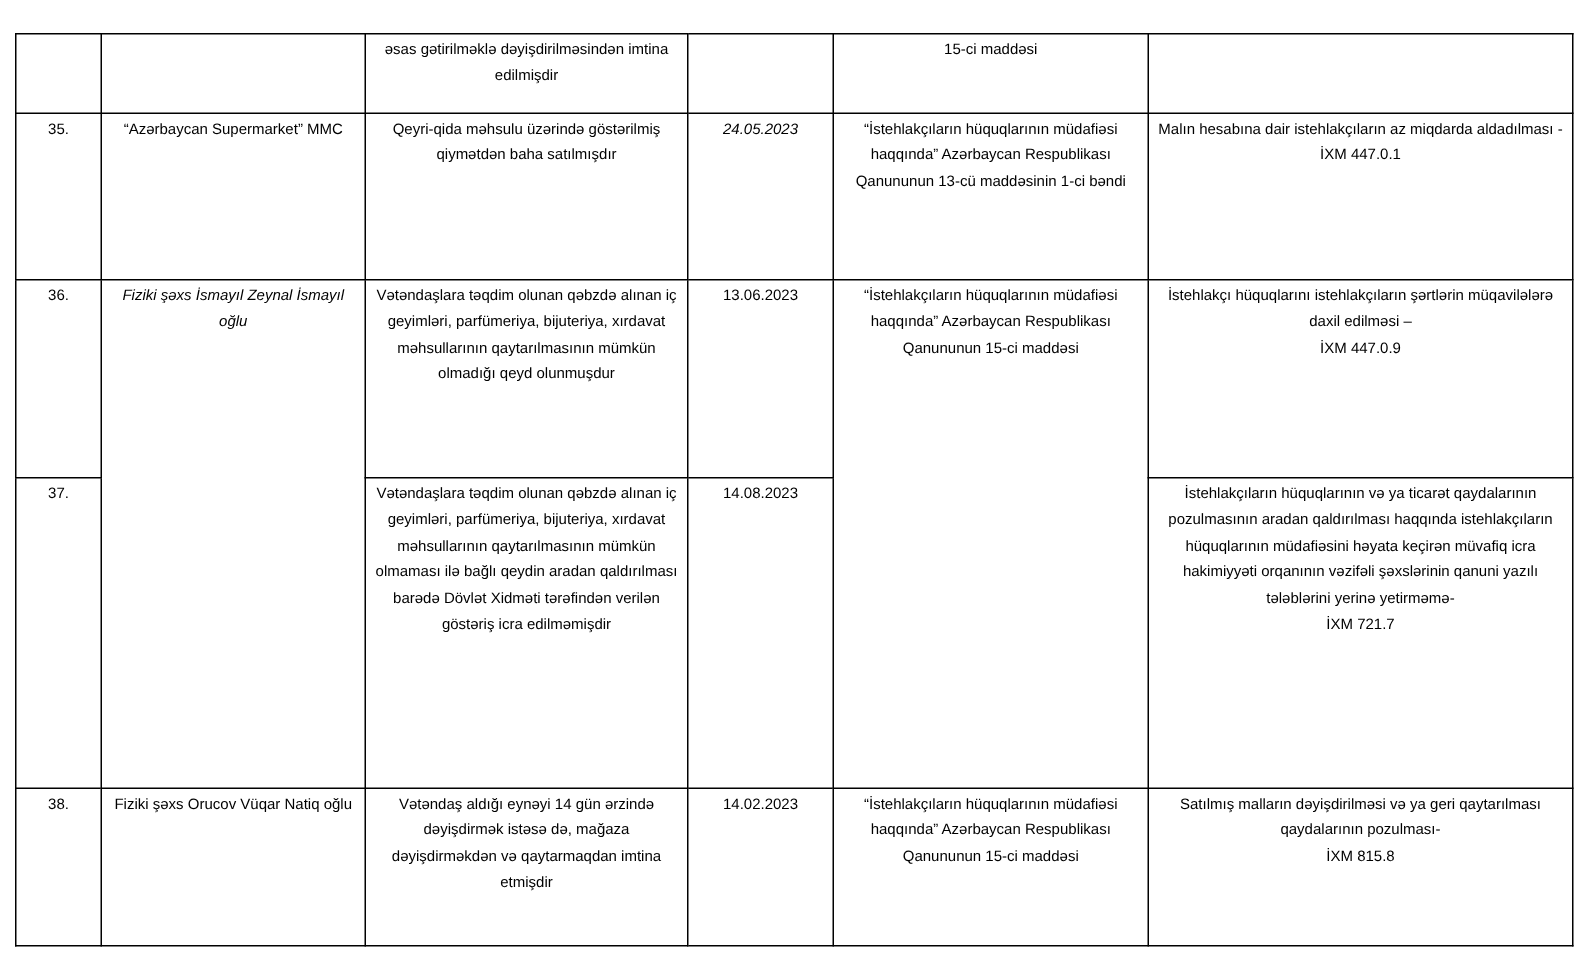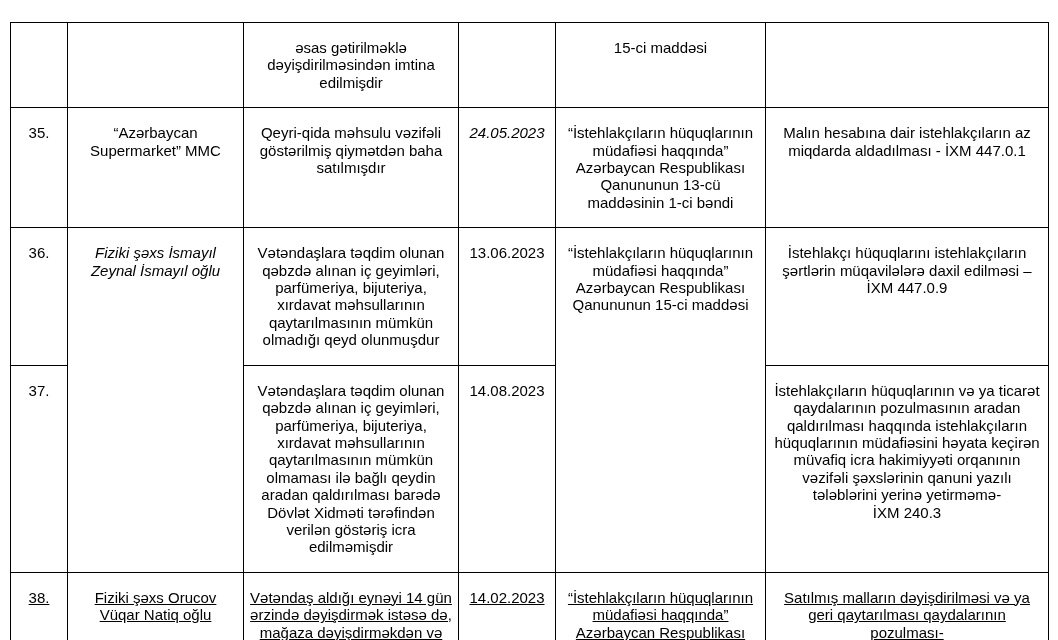--- a/index.html
+++ b/index.html
@@ -12,42 +12,42 @@
     color: #000000;
   }
   table.violations {
     border-collapse: collapse;
     table-layout: fixed;
     margin: 22px 0 0 10px;
     width: 1038px;
   }
   table.violations td {
     border: 1px solid #000000;
-    padding: 16px 6px;
+    padding: 2px 6px;
     text-align: center;
     vertical-align: top;
-    font-size: 15px;
+    font-size: 10px;
     line-height: 17.4px;
     white-space: pre-line;
     overflow: hidden;
     word-wrap: break-word;
   }
   td.num {
     text-align: right;
     padding-right: 6px;
   }
   td.v-mid {
     vertical-align: middle;
     font-style: italic;
   }
   tr.r-cont  { height: 53px; }
   tr.r-35    { height: 111px; }
   tr.r-36    { height: 132px; }
   tr.r-37    { height: 207px; }
-  tr.r-38    { height: 105px; text-decoration: underline; }
+  tr.r-38    { height: 105px; }
 </style>
 </head>
 <body>
 
 <table class="violations">
   <colgroup>
     <col style="width:57px">
     <col style="width:176px">
     <col style="width:215px">
     <col style="width:97px">
@@ -61,42 +61,42 @@
     <td></td>
     <td>əsas gətirilməklə dəyişdirilməsindən imtina edilmişdir</td>
     <td></td>
     <td>15-ci maddəsi</td>
     <td></td>
   </tr>
 
   <tr class="r-35">
     <td class="num">35.</td>
     <td>“Azərbaycan Supermarket” MMC</td>
-    <td>Qeyri-qida məhsulu vəzifəli göstərilmiş qiymətdən baha satılmışdır</td>
+    <td>Qeyri-qida məhsulu üzərində göstərilmiş qiymətdən baha satılmışdır</td>
     <td class="v-mid">24.05.2023</td>
     <td>“İstehlakçıların hüquqlarının müdafiəsi haqqında” Azərbaycan Respublikası Qanununun 13-cü maddəsinin 1-ci bəndi</td>
     <td>Malın hesabına dair istehlakçıların az miqdarda aldadılması - İXM 447.0.1</td>
   </tr>
 
   <tr class="r-36">
     <td class="num">36.</td>
     <td rowspan="2" class="v-mid">Fiziki şəxs İsmayıl Zeynal İsmayıl oğlu</td>
     <td>Vətəndaşlara təqdim olunan qəbzdə alınan iç geyimləri, parfümeriya, bijuteriya, xırdavat məhsullarının qaytarılmasının mümkün olmadığı qeyd olunmuşdur</td>
     <td>13.06.2023</td>
     <td rowspan="2">“İstehlakçıların hüquqlarının müdafiəsi haqqında” Azərbaycan Respublikası Qanununun 15-ci maddəsi</td>
     <td>İstehlakçı hüquqlarını istehlakçıların şərtlərin müqavilələrə daxil edilməsi –
 İXM 447.0.9</td>
   </tr>
 
   <tr class="r-37">
     <td class="num">37.</td>
     <td>Vətəndaşlara təqdim olunan qəbzdə alınan iç geyimləri, parfümeriya, bijuteriya, xırdavat məhsullarının qaytarılmasının mümkün olmaması ilə bağlı qeydin aradan qaldırılması barədə Dövlət Xidməti tərəfindən verilən göstəriş icra edilməmişdir</td>
     <td>14.08.2023</td>
     <td>İstehlakçıların hüquqlarının və ya ticarət qaydalarının pozulmasının aradan qaldırılması haqqında istehlakçıların hüquqlarının müdafiəsini həyata keçirən müvafiq icra hakimiyyəti orqanının vəzifəli şəxslərinin qanuni yazılı tələblərini yerinə yetirməmə-
-İXM 240.3</td>
+İXM 721.7</td>
   </tr>
 
   <tr class="r-38">
     <td class="num">38.</td>
     <td>Fiziki şəxs Orucov Vüqar Natiq oğlu</td>
     <td>Vətəndaş aldığı eynəyi 14 gün ərzində dəyişdirmək istəsə də, mağaza dəyişdirməkdən və qaytarmaqdan imtina etmişdir</td>
     <td>14.02.2023</td>
     <td>“İstehlakçıların hüquqlarının müdafiəsi haqqında” Azərbaycan Respublikası Qanununun 15-ci maddəsi</td>
     <td>Satılmış malların dəyişdirilməsi və ya geri qaytarılması qaydalarının pozulması-
 İXM 815.8</td>

